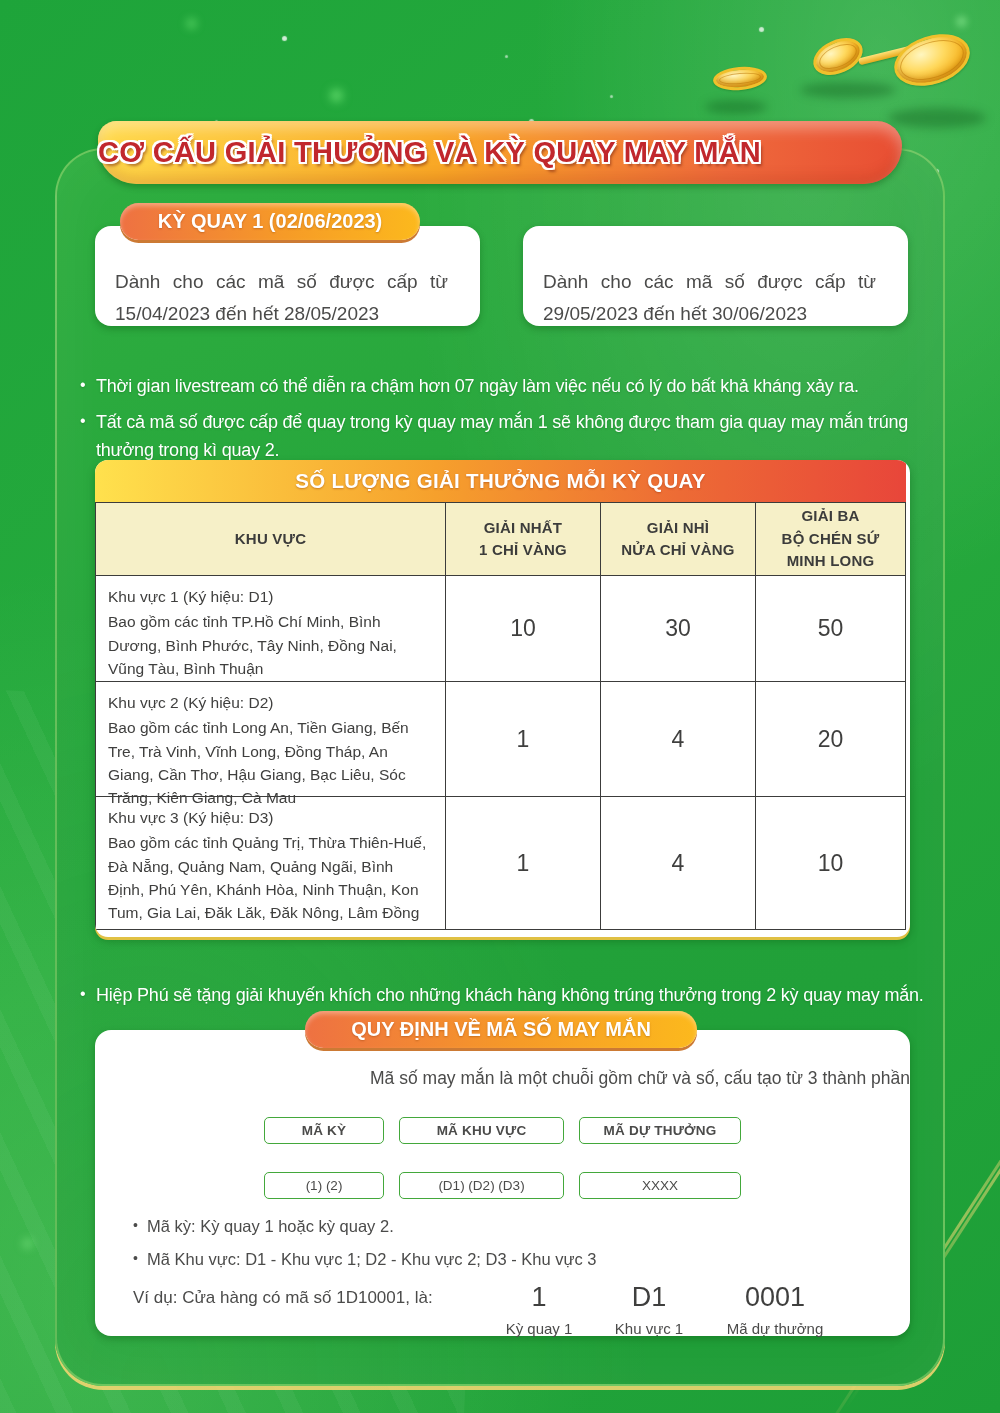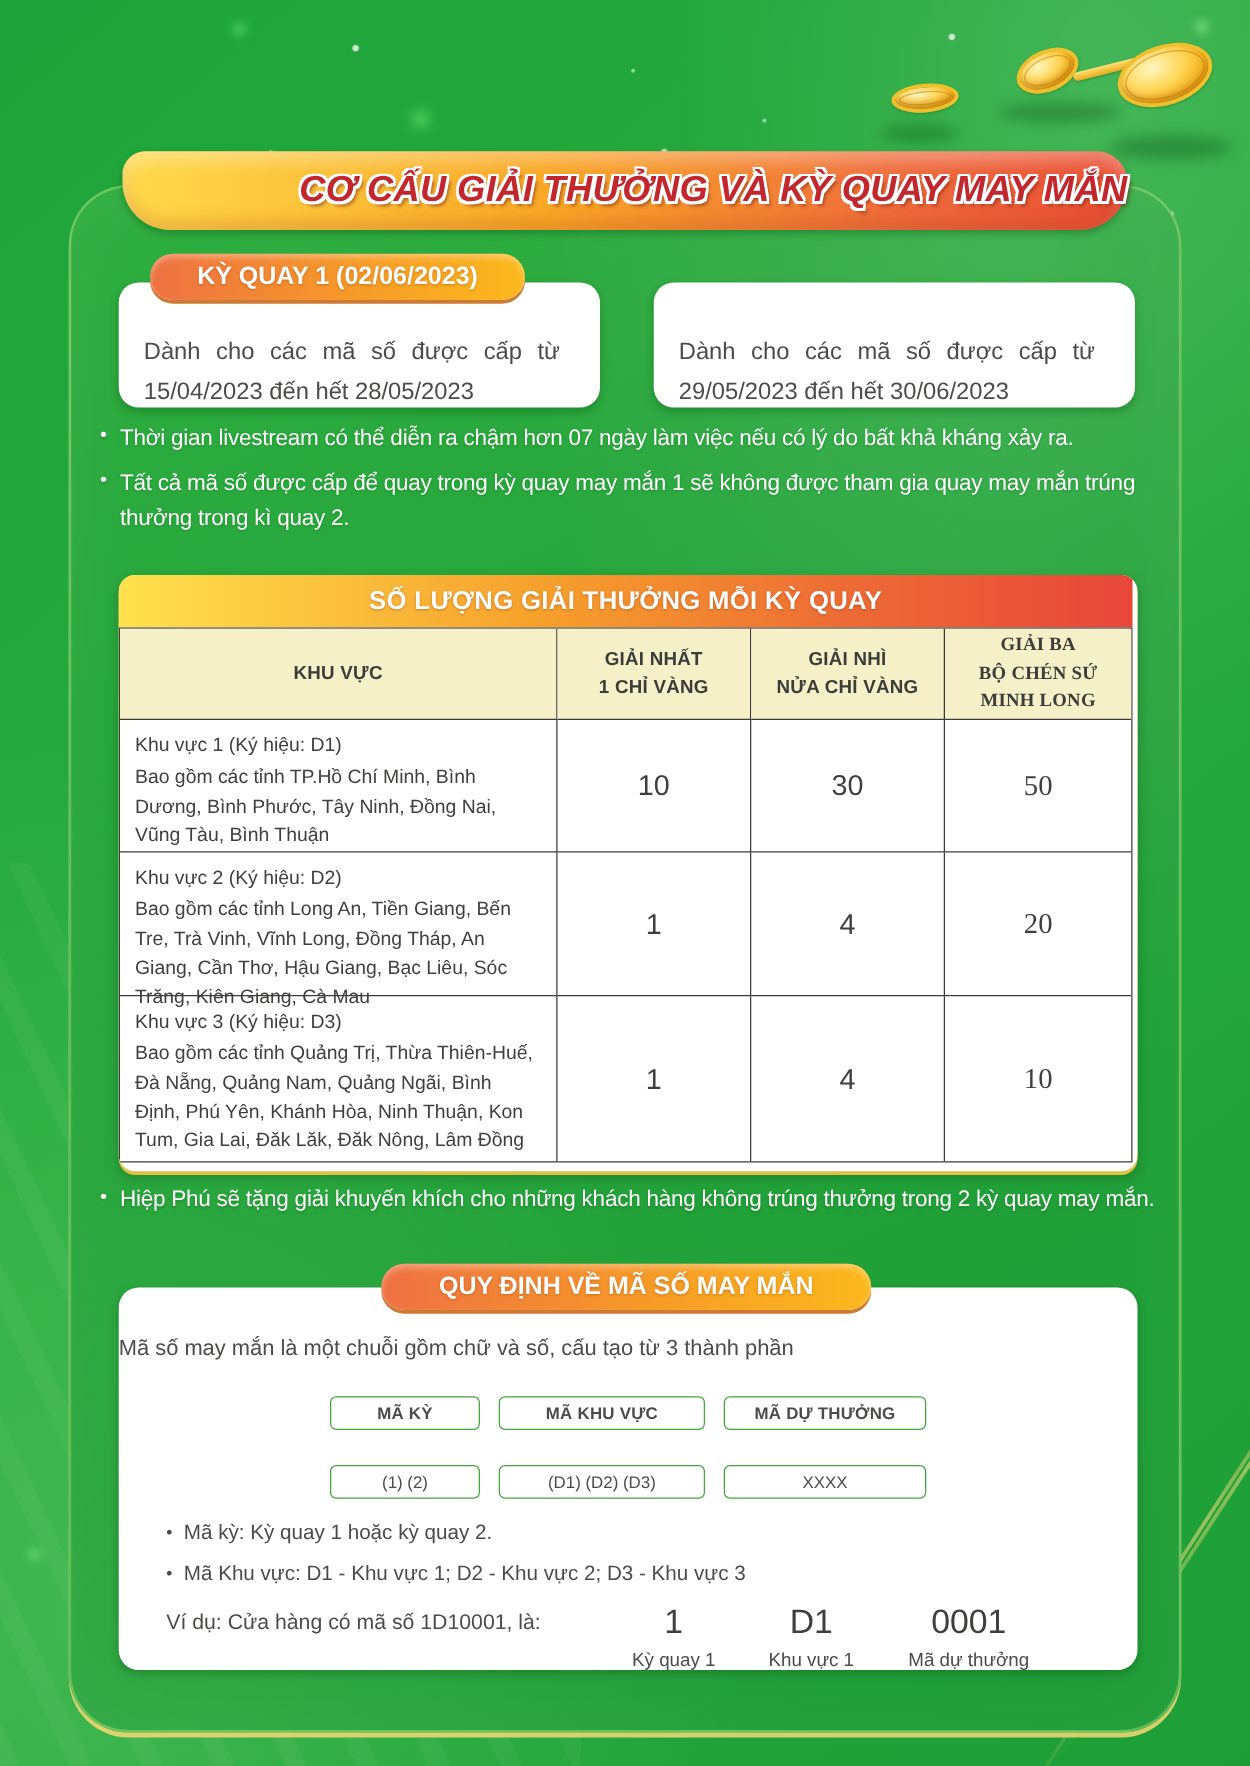--- a/index.html
+++ b/index.html
@@ -82,21 +82,21 @@
     box-shadow:0 4px 0 rgba(250,215,115,.85), inset 0 0 70px rgba(255,255,255,.05);
     box-sizing:border-box;
   }
 
   
   .ribbon{
     position:absolute;left:98px;top:121px;width:804px;height:63px;
     border-radius:22px 30px 46px 46px;
     background:linear-gradient(90deg,#ffd94a 0%,#f9a826 42%,#ef6a3c 78%,#e84e33 100%);
     box-shadow:inset 0 8px 14px rgba(255,255,255,.35), inset 0 -8px 12px rgba(150,40,10,.18), 0 3px 6px rgba(0,60,0,.3);
-    display:flex;align-items:center;justify-content:flex-end;font-style:italic;
+    display:flex;align-items:center;justify-content:flex-start;
   }
   .ribbon-title{
     font-size:29px;font-weight:bold;letter-spacing:.3px;color:#c1272d;
     text-shadow:
       -2px -2px 0 #fff, 2px -2px 0 #fff, -2px 2px 0 #fff, 2px 2px 0 #fff,
       -2px 0 0 #fff, 2px 0 0 #fff, 0 -2px 0 #fff, 0 2px 0 #fff,
       3px 4px 3px rgba(110,25,15,.55);
     white-space:nowrap;
   }
 
@@ -118,21 +118,21 @@
     position:absolute;top:226px;width:385px;height:100px;background:#fff;border-radius:16px;
     box-shadow:0 3px 7px rgba(0,60,0,.28);box-sizing:border-box;
     padding:40px 32px 0 20px;color:#4b4b4a;font-size:19px;line-height:1.7;
   }
   .period-box.b1{left:95px;}
   .period-box.b2{left:523px;}
   .period-line1{text-align:justify;text-align-last:justify;}
 
   
   .gnote{position:absolute;color:#fff;font-size:18px;letter-spacing:-.2px;line-height:1.55;
-    padding-left:16px;text-shadow:0 1px 2px rgba(0,70,0,.25);}
+    padding-left:16px;text-shadow:0 1px 2px rgba(0,70,0,.25);margin-top:36px;}
   .gnote::before{content:"•";position:absolute;left:0;top:0;font-size:16px;}
   .gnote.n1{left:80px;top:337px;width:862px;}
   .gnote.n2{left:80px;top:373px;width:848px;}
   .gnote.n3{left:80px;top:946px;width:862px;}
 
   
   .prize-table{
     position:absolute;left:95px;top:460px;width:815px;background:#fff;border-radius:13px;
     overflow:hidden;box-shadow:0 3px 0 rgba(246,198,70,.9), 0 4px 9px rgba(0,60,0,.3);
     box-sizing:border-box;padding:0 4px 7px 0;
@@ -143,36 +143,36 @@
     color:#fff;font-size:20.5px;font-weight:bold;letter-spacing:.3px;
     text-shadow:0 1px 2px rgba(130,40,10,.4);
   }
   .pt-grid{
     display:grid;grid-template-columns:350px 155px 155px 1fr;
     grid-template-rows:73px 106px 115px 132px;
     border:1.5px solid #3c3c3b;border-radius:0;box-sizing:border-box;
     color:#3f3f3e;
   }
   .pt-grid>div{border-right:1.5px solid #3c3c3b;border-bottom:1.5px solid #3c3c3b;box-sizing:border-box;}
-  .pt-grid>div.lastcol{border-right:none;font-family:Liberation Serif, serif;}
+  .pt-grid>div.lastcol{border-right:none;}
   .pt-grid>div.lastrow{border-bottom:none;}
   .pt-h{
     background:#f6f0c8;display:flex;align-items:center;justify-content:center;text-align:center;
     font-size:15px;font-weight:bold;letter-spacing:.2px;white-space:pre-line;line-height:1.5;color:#3c3c3b;
   }
   .pt-region{padding:9px 12px;font-size:15.5px;line-height:1.5;}
   .pt-region .r-title{margin-bottom:2px;}
   .pt-num{display:flex;align-items:center;justify-content:center;font-size:23px;}
 
   
   .rules-box{
     position:absolute;left:95px;top:1030px;width:815px;height:306px;background:#fff;border-radius:16px;
     box-shadow:0 3px 7px rgba(0,60,0,.28);box-sizing:border-box;color:#4b4b4a;
   }
-  .rules-intro{margin-top:38px;text-align:left;font-size:17.5px;}
+  .rules-intro{margin-top:38px;text-align:right;font-size:17.5px;}
   .comp-row{display:flex;justify-content:center;gap:15px;margin-top:13px;}
   .comp-box{
     height:27px;border:1.5px solid #43a83b;border-radius:5px;background:#fff;
     display:flex;align-items:center;justify-content:center;font-size:13.5px;color:#4b4b4a;
     box-sizing:border-box;
     margin-top:15px;
   }
   .comp-box.w1{width:120px;}.comp-box.w2{width:165px;}.comp-box.w3{width:162px;}
   .comp-row.labels .comp-box{font-weight:bold;letter-spacing:.2px;}
   .rules-bullets{margin:16px 0 0 38px;font-size:16.5px;}

